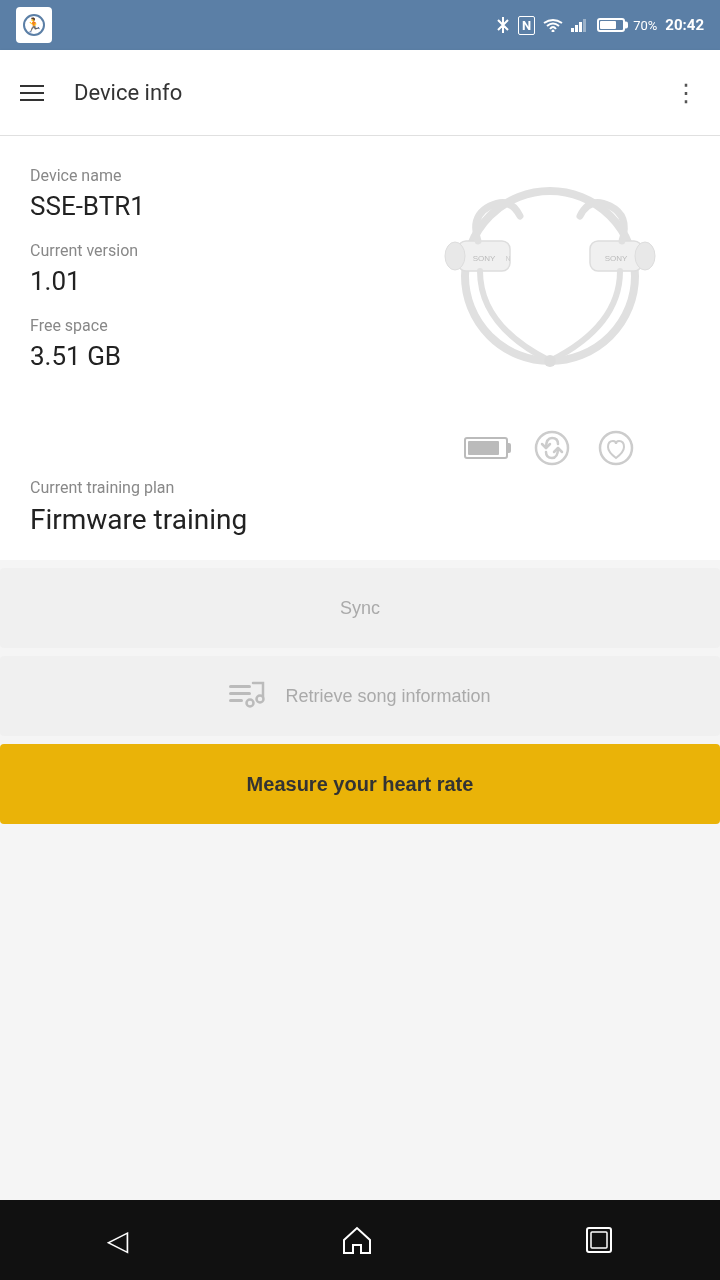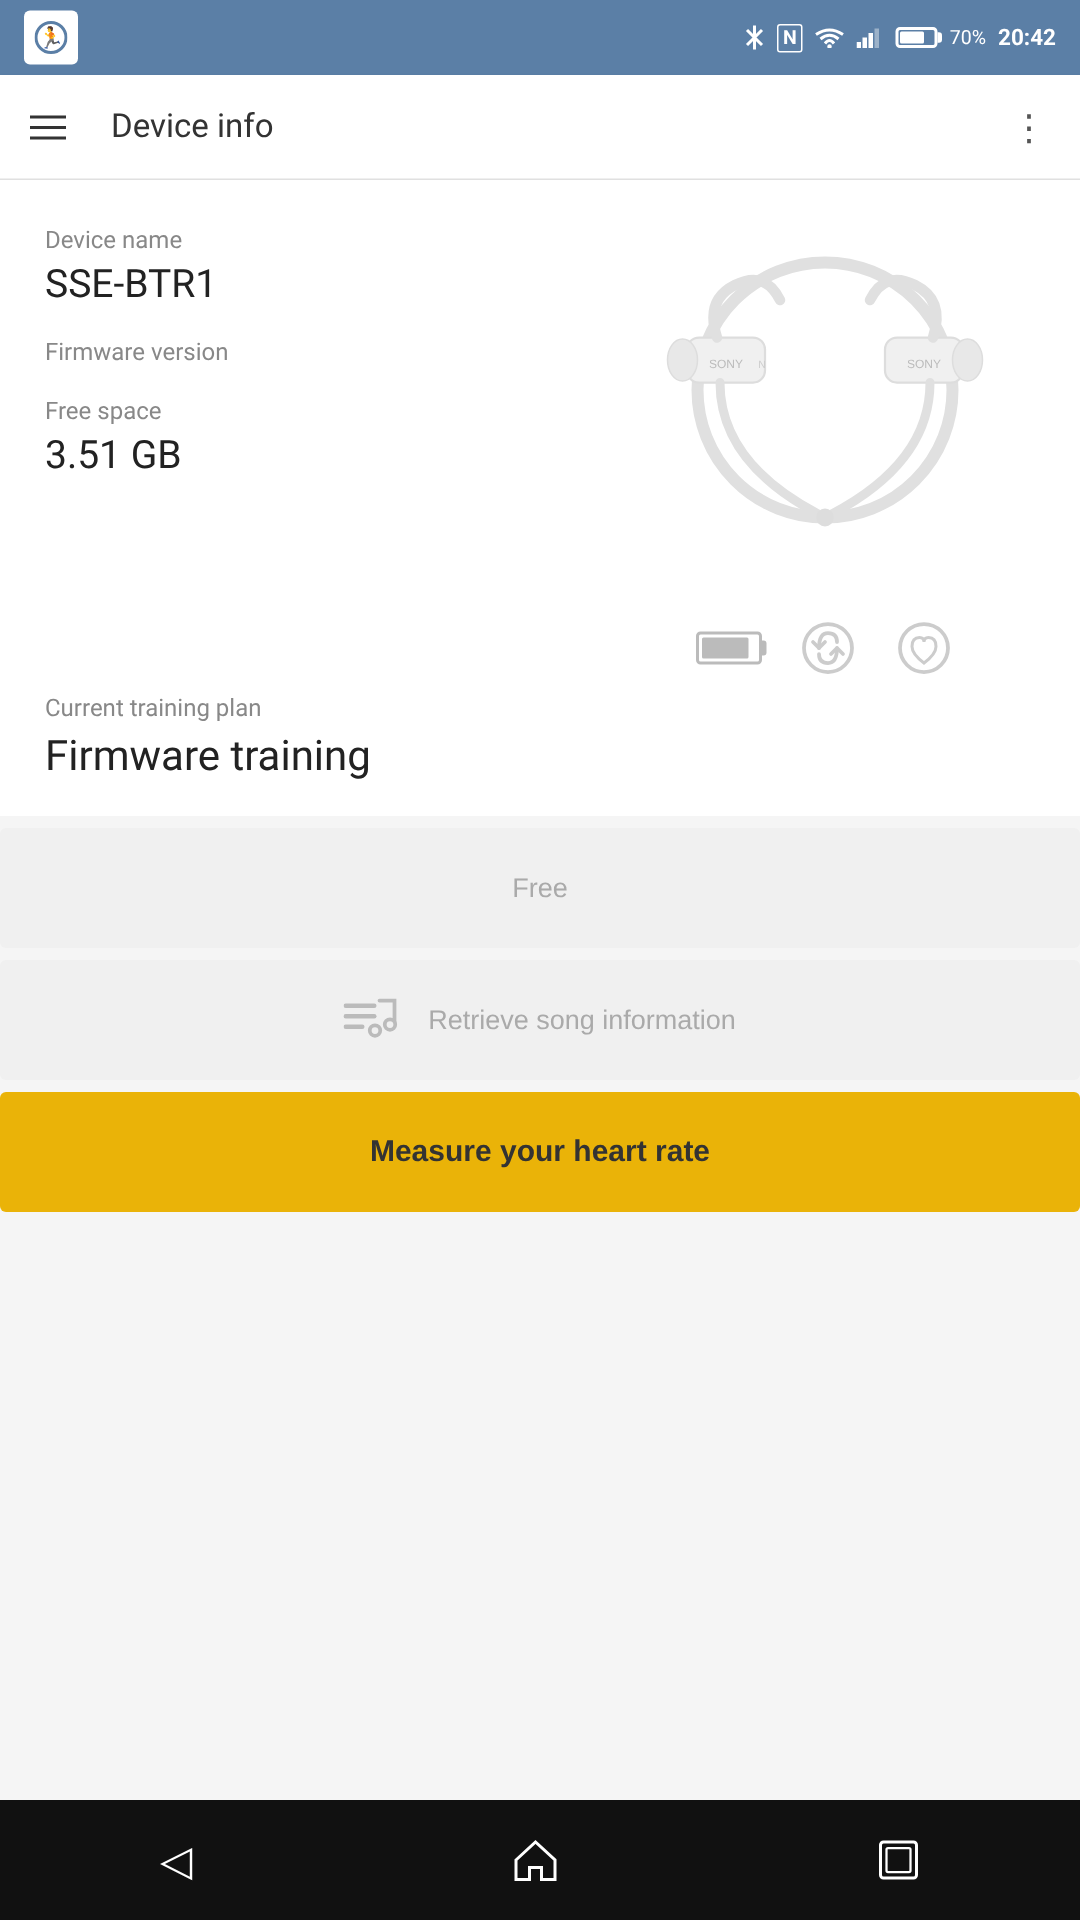--- a/index.html
+++ b/index.html
@@ -71,21 +71,21 @@
     .battery-fill {
       background: white;
       height: 100%;
       width: 70%;
       border-radius: 1px;
     }
 
     
     .app-bar {
       background: white;
-      height: 70px;
+      height: 86px;
       display: flex;
       align-items: center;
       padding: 0 20px;
       border-bottom: 1px solid #e0e0e0;
       box-shadow: 0 1px 3px rgba(0,0,0,0.1);
     }
     .app-bar .hamburger {
       font-size: 24px;
       color: #333;
       cursor: pointer;
@@ -318,21 +318,22 @@
   <span class="title">Device info</span>
   <span class="more-icon">⋮</span>
 </div>
 
 <div class="main-content">
   <div class="device-section">
 
     <div class="device-info-left">
       <div class="info-label">Device name</div>
       <div class="info-value">SSE-BTR1</div>
-      <div class="info-label">Firmware version</div>
+      <div class="info-label">Current version</div>
+      <div class="info-value">1.01</div>
       <div class="info-label">Free space</div>
       <div class="info-value">3.51 GB</div>
     </div>
 
     <div class="device-image-area">
 
       <svg class="headphone-svg" viewBox="0 0 240 220" fill="none" xmlns="http://www.w3.org/2000/svg">
 
         <circle cx="120" cy="110" r="85" stroke="#e0e0e0" stroke-width="8" fill="none"></circle>
 
@@ -388,21 +389,21 @@
 
   <div style="margin-top: 10px;">
     <div class="info-label">Current training plan</div>
     <div class="training-plan-value">Firmware training</div>
   </div>
 </div>
 
 <div class="action-buttons" style="padding: 0 0 100px 0;">
 
   <button class="action-btn sync-btn">
-    <span>Free</span>
+    <span>Sync</span>
   </button>
 
   <button class="action-btn retrieve-btn">
     <svg width="36" height="30" viewBox="0 0 36 30" fill="none" style="margin-right:14px;">
       <rect x="0" y="4" width="22" height="3" rx="1.5" fill="#bbb"></rect>
       <rect x="0" y="11" width="22" height="3" rx="1.5" fill="#bbb"></rect>
       <rect x="0" y="18" width="14" height="3" rx="1.5" fill="#bbb"></rect>
       <path d="M24 2 L34 2 L34 16" stroke="#bbb" stroke-width="2.5" fill="none" stroke-linecap="round"></path>
       <circle cx="21" cy="22" r="3.5" stroke="#bbb" stroke-width="2.5" fill="none"></circle>
       <circle cx="31" cy="18" r="3.5" stroke="#bbb" stroke-width="2.5" fill="none"></circle>

